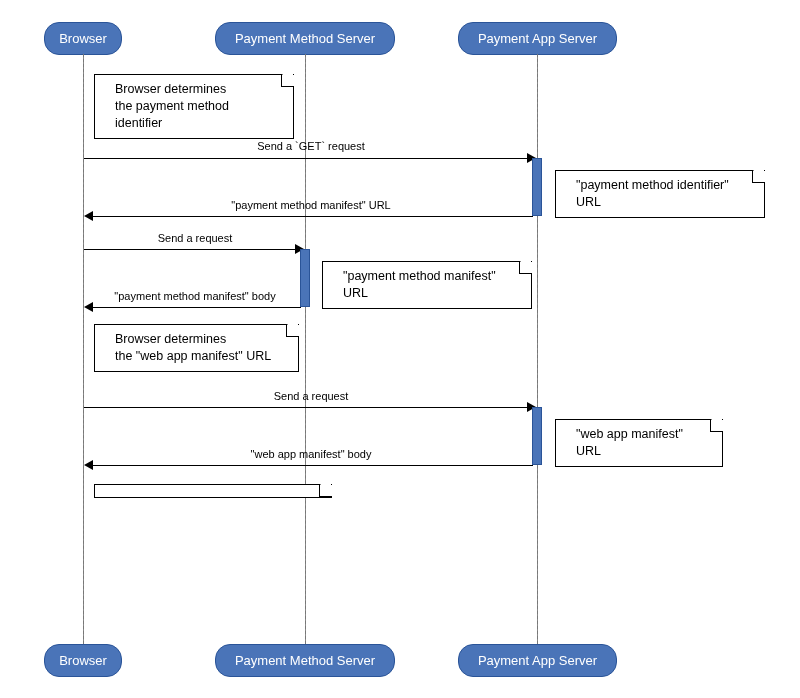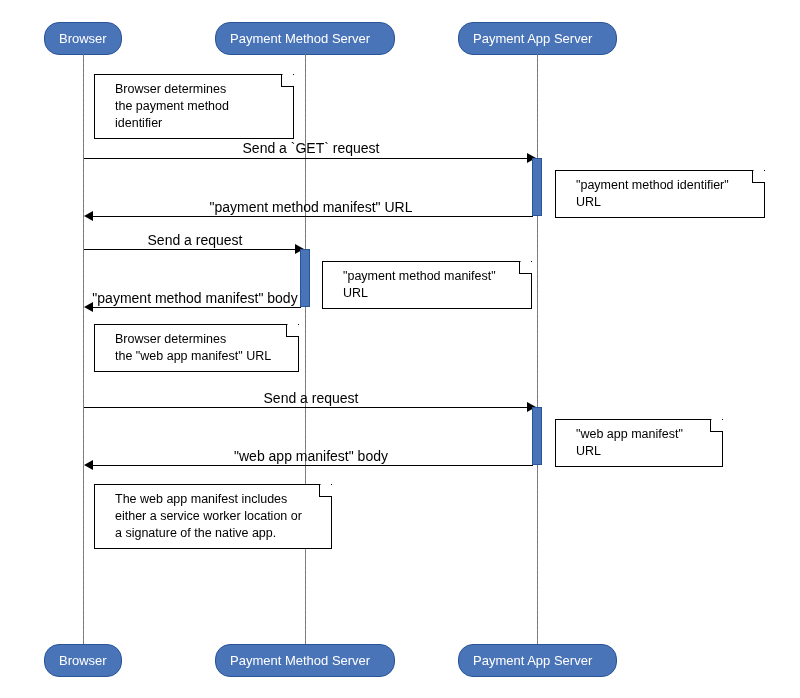--- a/index.html
+++ b/index.html
@@ -11,20 +11,21 @@
     background: #fff;
     width: 800px;
     height: 698px;
     position: relative;
   }
   .participant {
     position: absolute;
     background: #4a74b8;
     border: 1px solid #2a5498;
     color: #fff;
+    text-align: center;
     padding: 8px 14px;
     border-radius: 15px;
     font-weight: 500;
     white-space: nowrap;
   }
   .lifeline {
     position: absolute;
     width: 1px;
     background: #888;
     border-left: 1px dashed #777;
@@ -37,21 +38,21 @@
   }
   .message {
     position: absolute;
     height: 1px;
     background: #000;
   }
   .message-label {
     position: absolute;
     text-align: center;
     white-space: nowrap;
-    font-size: 14px;
+    font-size: 11px;
   }
   .arrowhead-right {
     position: absolute;
     width: 0; height: 0;
     border-top: 5px solid transparent;
     border-bottom: 5px solid transparent;
     border-left: 9px solid #000;
   }
   .arrowhead-left {
     position: absolute;
@@ -155,21 +156,18 @@
 <div class="note" style="left:555px; top:419px; width:168px;">
   <span>"web app manifest" URL</span>
   <div class="fold"></div>
 </div>
 
 <div class="message-label" style="left:84px; top:448px; width:454px;">"web app manifest" body</div>
 <div class="message" style="left:89px; top:465px; width:444px;"></div>
 <div class="arrowhead-left" style="left:84px; top:460px;"></div>
 
 <div class="note" style="left:94px; top:484px; width:238px;">
-  <span style="white-space:pre-line;">The web app manifest includes
-either a service worker location or
-a signature of the native app.</span>
   <div class="fold"></div>
 </div>
 
 <div class="participant" style="left:44px; top:644px; width:78px;"><span>Browser</span></div>
 <div class="participant" style="left:215px; top:644px; width:180px;"><span>Payment Method Server</span></div>
 <div class="participant" style="left:458px; top:644px; width:159px;"><span>Payment App Server</span></div>
 
 </body></html>

